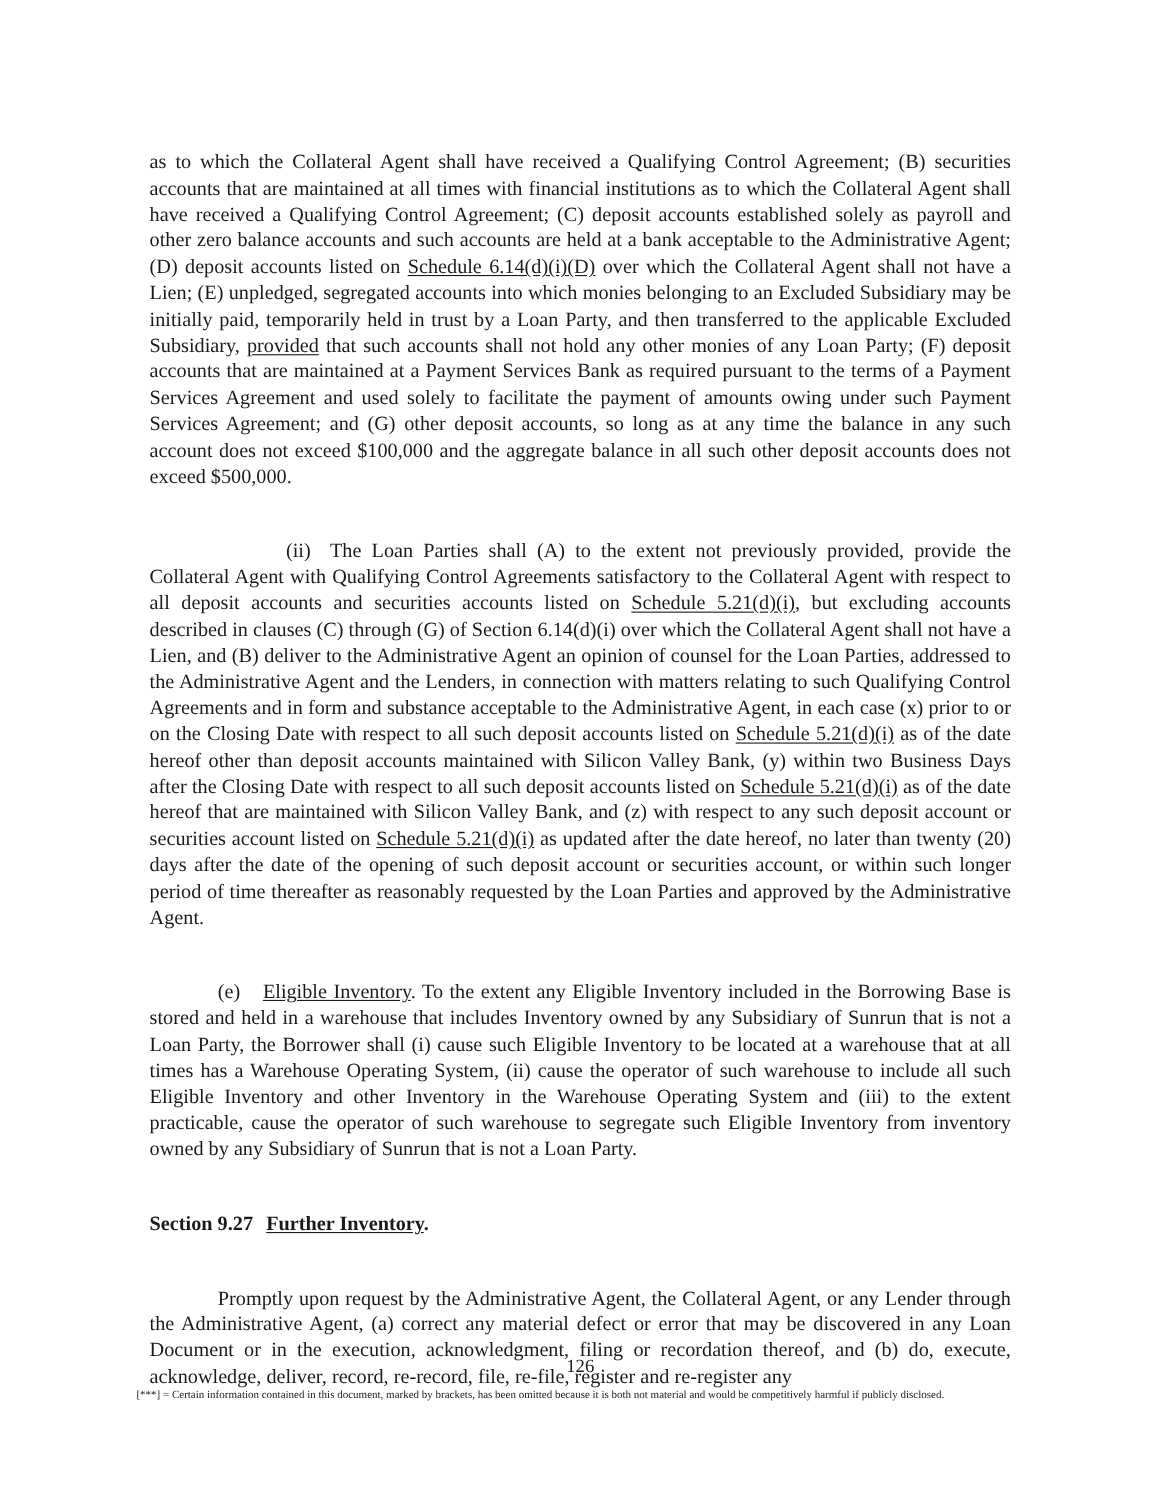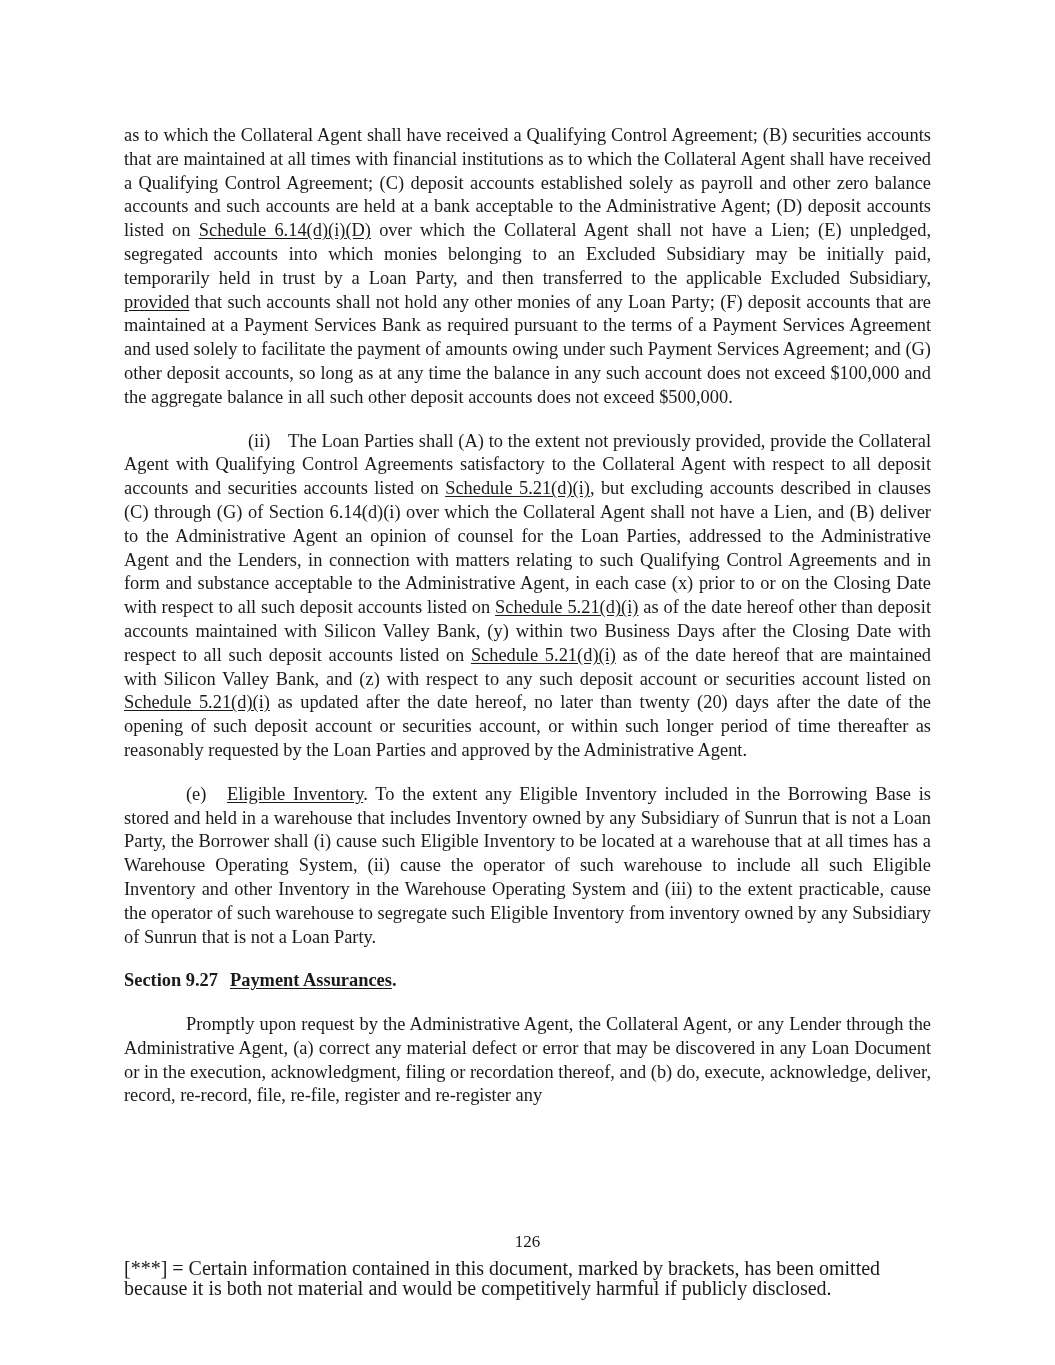--- a/index.html
+++ b/index.html
@@ -2,56 +2,56 @@
 <html><head>
   <meta charset="utf-8">
   <style>
     html, body { margin: 0; padding: 0; background: #ffffff; }
     body { width: 1055px; height: 1365px; position: relative; overflow: hidden; }
     .page {
       position: absolute; left: 124px; top: 124px; width: 807px;
       font-family: "Liberation Serif", serif; font-size: 18.4px; line-height: 23.8px;
       color: #1a1a1a;
     }
-    p { margin: 0; text-align: justify; text-align-last: auto; }
+    p { margin: 12px; text-align: justify; text-align-last: auto; }
     .gap { height: 20px; }
     .u { text-decoration: underline; text-underline-offset: 2px; }
     .indent2 { text-indent: 124px; }
     .indent1 { text-indent: 62px; }
     .tab { display: inline-block; width: 40px; text-indent: 0; }
     .tabe { display: inline-block; width: 41px; text-indent: 0; }
     .heading { font-weight: bold; text-align: left; }
     .heading .sp { display: inline-block; width: 12px; }
     .pagenum {
       position: absolute; left: 0; width: 1055px; top: 1232px; text-align: center;
       font-family: "Liberation Serif", serif; font-size: 17px; color: #1a1a1a;
     }
     .footnote {
       position: absolute; left: 124px; top: 1259px; width: 807px;
-      font-family: "Liberation Serif", serif; font-size: 20px; line-height: 19.5px; color: #1a1a1a;
+      font-family: "Liberation Serif", serif; font-size: 10px; line-height: 19.5px; color: #1a1a1a;
     }
   </style>
 </head>
 <body>
 
 <div class="page">
 
   <p><span>as to which the Collateral Agent shall have received a Qualifying Control Agreement; (B) securities accounts that are maintained at all times with financial institutions as to which the Collateral Agent shall have received a Qualifying Control Agreement; (C) deposit accounts established solely as payroll and other zero balance accounts and such accounts are held at a bank acceptable to the Administrative Agent; (D) deposit accounts listed on </span><span class="u">Schedule 6.14(d)(i)(D)</span><span> over which the Collateral Agent shall not have a Lien; (E) unpledged, segregated accounts into which monies belonging to an Excluded Subsidiary may be initially paid, temporarily held in trust by a Loan Party, and then transferred to the applicable Excluded Subsidiary, </span><span class="u">provided</span><span> that such accounts shall not hold any other monies of any Loan Party; (F) deposit accounts that are maintained at a Payment Services Bank as required pursuant to the terms of a Payment Services Agreement and used solely to facilitate the payment of amounts owing under such Payment Services Agreement; and (G) other deposit accounts, so long as at any time the balance in any such account does not exceed $100,000 and the aggregate balance in all such other deposit accounts does not exceed $500,000.</span></p>
 
   <div class="gap"></div>
 
   <p class="indent2"><span class="tab">(ii)</span><span>The Loan Parties shall (A) to the extent not previously provided, provide the Collateral Agent with Qualifying Control Agreements satisfactory to the Collateral Agent with respect to all deposit accounts and securities accounts listed on </span><span class="u">Schedule 5.21(d)(i)</span><span>, but excluding accounts described in clauses (C) through (G) of Section 6.14(d)(i) over which the Collateral Agent shall not have a Lien, and (B) deliver to the Administrative Agent an opinion of counsel for the Loan Parties, addressed to the Administrative Agent and the Lenders, in connection with matters relating to such Qualifying Control Agreements and in form and substance acceptable to the Administrative Agent, in each case (x) prior to or on the Closing Date with respect to all such deposit accounts listed on </span><span class="u">Schedule 5.21(d)(i)</span><span> as of the date hereof other than deposit accounts maintained with Silicon Valley Bank, (y) within two Business Days after the Closing Date with respect to all such deposit accounts listed on </span><span class="u">Schedule 5.21(d)(i)</span><span> as of the date hereof that are maintained with Silicon Valley Bank, and (z) with respect to any such deposit account or securities account listed on </span><span class="u">Schedule 5.21(d)(i)</span><span> as updated after the date hereof, no later than twenty (20) days after the date of the opening of such deposit account or securities account, or within such longer period of time thereafter as reasonably requested by the Loan Parties and approved by the Administrative Agent.</span></p>
 
   <div class="gap"></div>
 
   <p class="indent1"><span class="tabe">(e)</span><span class="u">Eligible Inventory</span><span>.  To the extent any Eligible Inventory included in the Borrowing Base is stored and held in a warehouse that includes Inventory owned by any Subsidiary of Sunrun that is not a Loan Party, the Borrower shall (i) cause such Eligible Inventory to be located at a warehouse that at all times has a Warehouse Operating System, (ii) cause the operator of such warehouse to include all such Eligible Inventory and other Inventory in the Warehouse Operating System and (iii) to the extent practicable, cause the operator of such warehouse to segregate such Eligible Inventory from inventory owned by any Subsidiary of Sunrun that is not a Loan Party.</span></p>
 
   <div class="gap"></div>
 
-  <p class="heading"><span>Section 9.27</span><span class="sp"></span><span class="u">Payment Assurances</span><span>.</span></p>
+  <p class="heading"><span>Section 9.27</span><span class="sp"></span><span class="u">Further Inventory</span><span>.</span></p>
 
   <div class="gap"></div>
 
   <p class="indent1"><span>Promptly upon request by the Administrative Agent, the Collateral Agent, or any Lender through the Administrative Agent, (a) correct any material defect or error that may be discovered in any Loan Document or in the execution, acknowledgment, filing or recordation thereof, and (b) do, execute, acknowledge, deliver, record, re-record, file, re-file, register and re-register any</span></p>
 
 </div>
 
 <div class="pagenum">126</div>
 
 <div class="footnote">[***] = Certain information contained in this document, marked by brackets, has been omitted because it is both not material and would be competitively harmful if publicly disclosed.</div>

